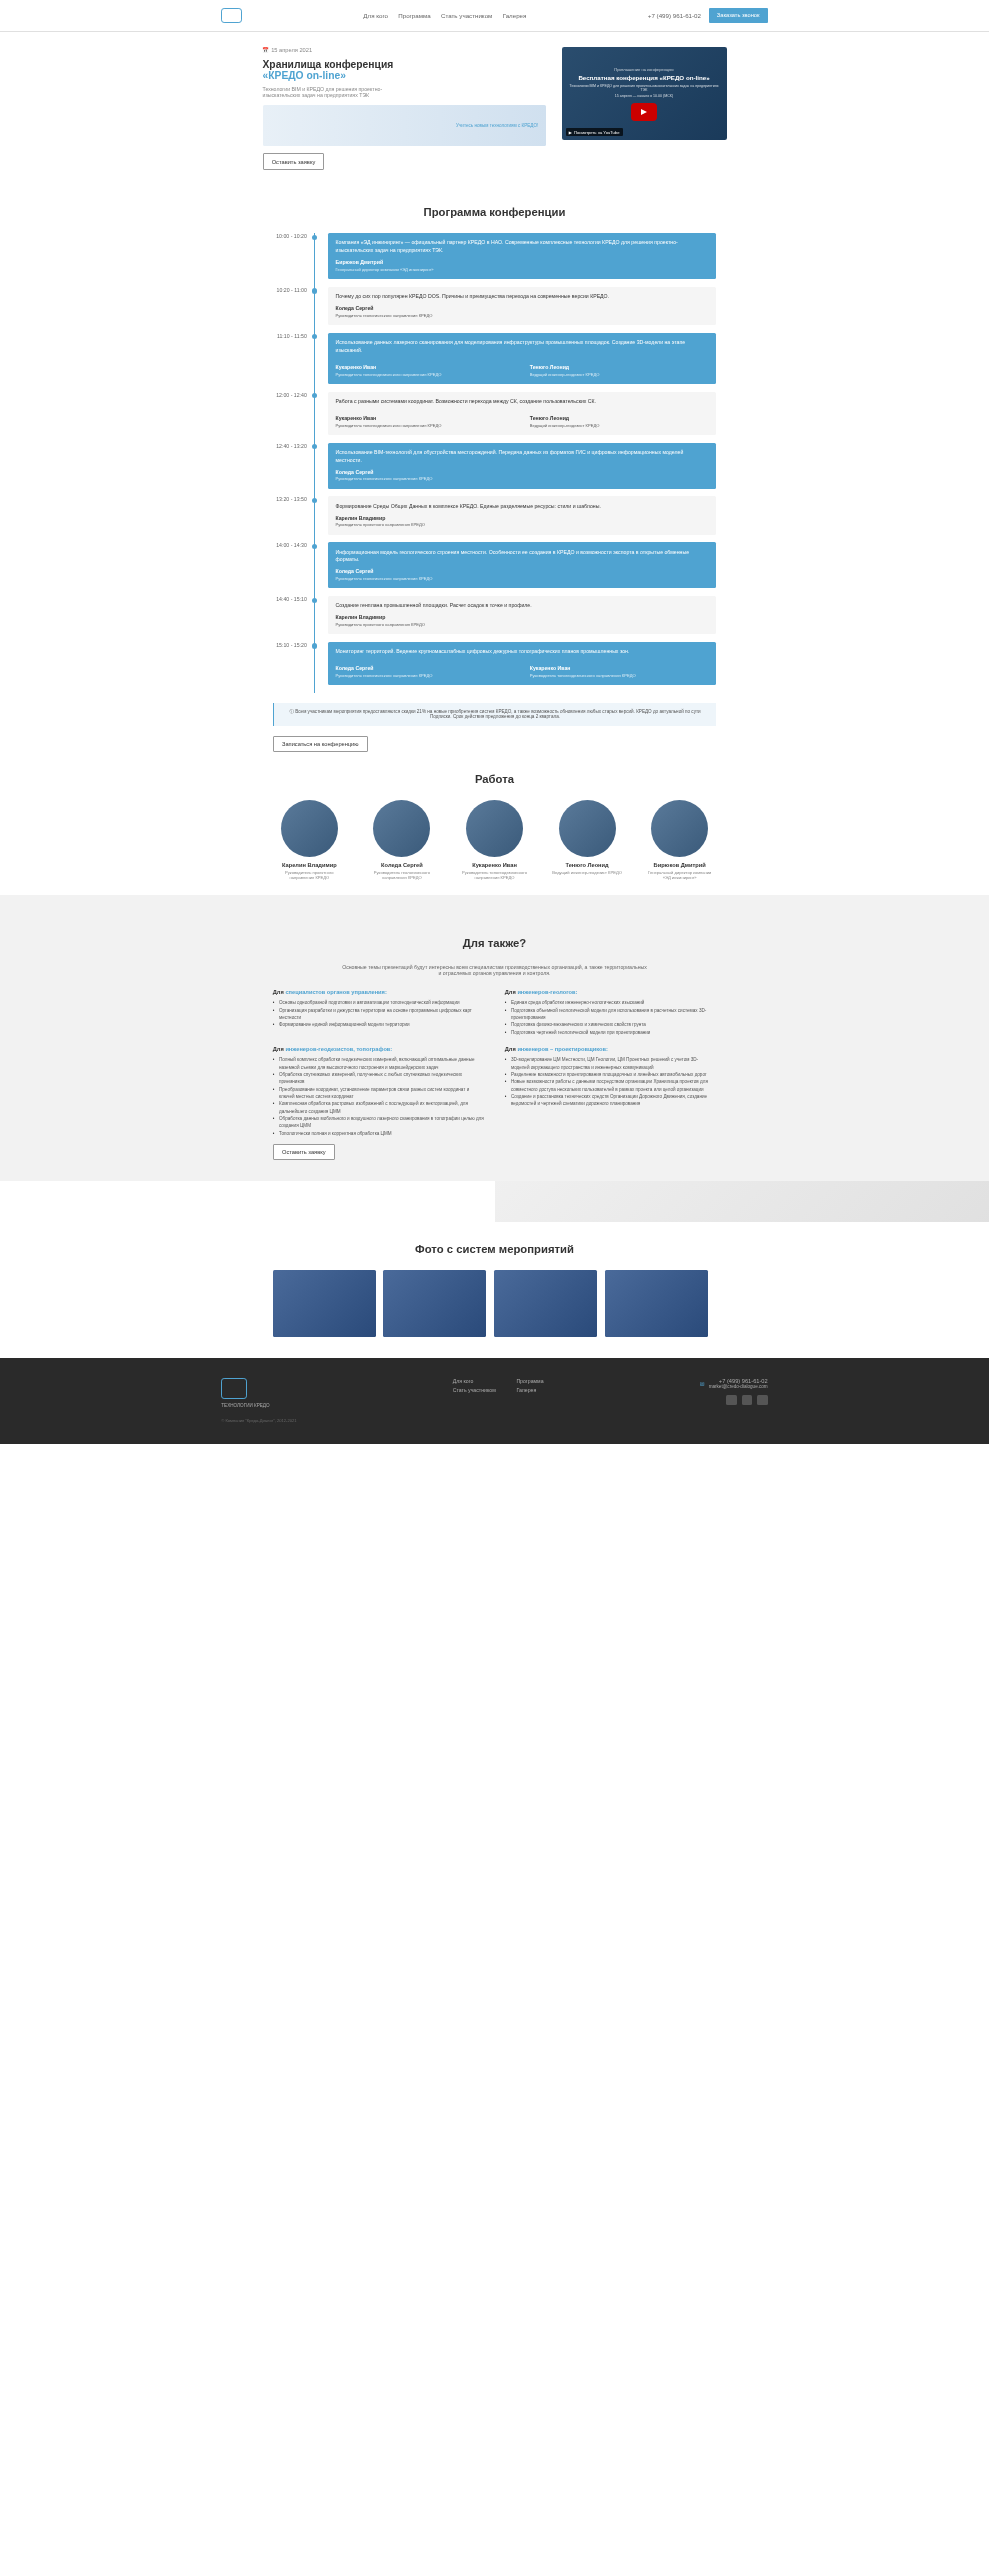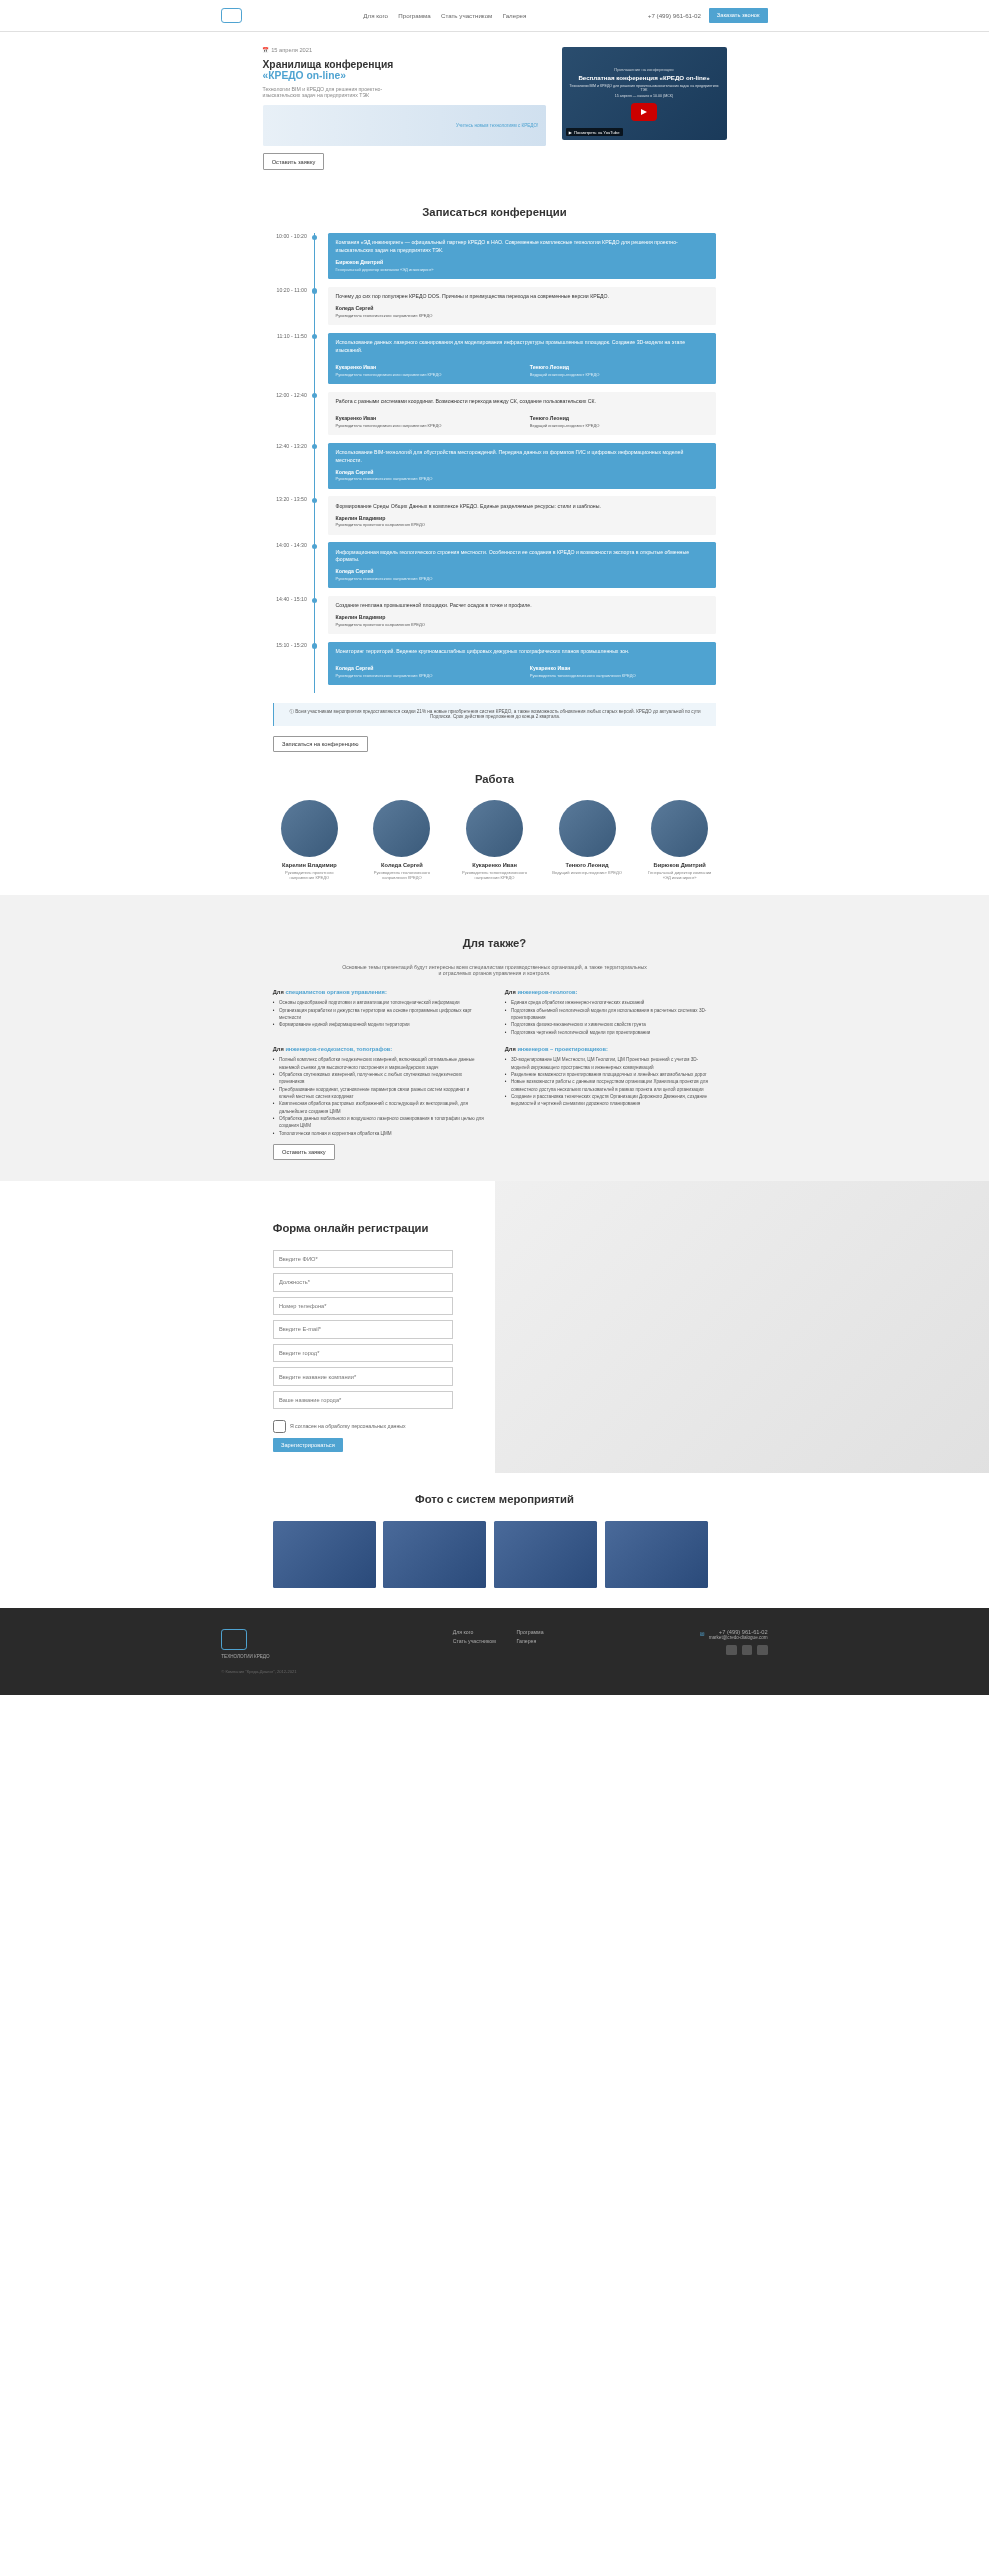--- a/index.html
+++ b/index.html
@@ -105,21 +105,21 @@
     <div style="font-size:4.1px;opacity:0.7">Приглашение на конференцию</div>
     <div style="font-size:6.2px;font-weight:bold;margin-top:2.1px">Бесплатная конференция «КРЕДО on-line»</div>
     <div style="font-size:3.6px;opacity:0.8;margin-top:3.1px">Технологии BIM и КРЕДО для решения проектно-изыскательских задач на предприятиях ТЭК</div>
     <div style="font-size:3.6px;opacity:0.8;margin-top:1.5px">15 апреля — начало в 10.00 (МСК)</div>
     <div class="play-btn"></div>
     <div class="yt-badge">▶ <span>Посмотреть на YouTube</span></div>
   </div>
 </div>
 
 <div class="container">
-  <h2 class="section-title">Записаться конференции</h2>
+  <h2 class="section-title">Программа конференции</h2>
   <div class="schedule" id="schedule">
       <div class="schedule-item">
         <div class="schedule-time">10:00 - 10:20</div>
         <div class="schedule-dot"></div>
         <div class="schedule-box">
           <div class="schedule-topic">Компания «ЭД инжиниринг» — официальный партнер КРЕДО в НАО. Современные комплексные технологии КРЕДО для решения проектно-изыскательских задач на предприятиях ТЭК.</div>
           <div class="schedule-speaker">Бирюков Дмитрий</div>
           <div class="schedule-role">Генеральный директор компании «ЭД инжиниринг»</div>
         </div>
       </div>
@@ -298,37 +298,20 @@
           </ul>
         </div>
       </div>
     <br>
     <button class="btn-outline">Оставить заявку</button>
   </div>
 </div>
 
 <div class="form-section">
   <div class="form-bg"></div>
-  <div class="container">
-    <h2 class="section-title" style="text-align:left">Форма онлайн регистрации</h2>
-    <div class="form-wrap">
-      <input type="text" placeholder="Введите ФИО*" style="">
-      <input type="text" placeholder="Должность*" style="">
-      <input type="text" placeholder="Номер телефона*" style="">
-      <input type="email" placeholder="Введите E-mail*" style="">
-      <input type="text" placeholder="Введите город*" style="">
-      <input type="text" placeholder="Введите название компании*" style="">
-      <input type="text" placeholder="Ваше название города*" style="">
-      <label class="checkbox-row">
-        <input type="checkbox" style="">
-        <span>Я согласен на обработку персональных данных</span>
-      </label>
-      <button class="btn-primary">Зарегистрироваться</button>
-    </div>
-  </div>
 </div>
 
 <div class="container">
   <h2 class="section-title">Фото с систем мероприятий</h2>
   <div class="gallery">
     <div class="gallery-item"></div>
     <div class="gallery-item"></div>
     <div class="gallery-item"></div>
     <div class="gallery-item"></div>
 

